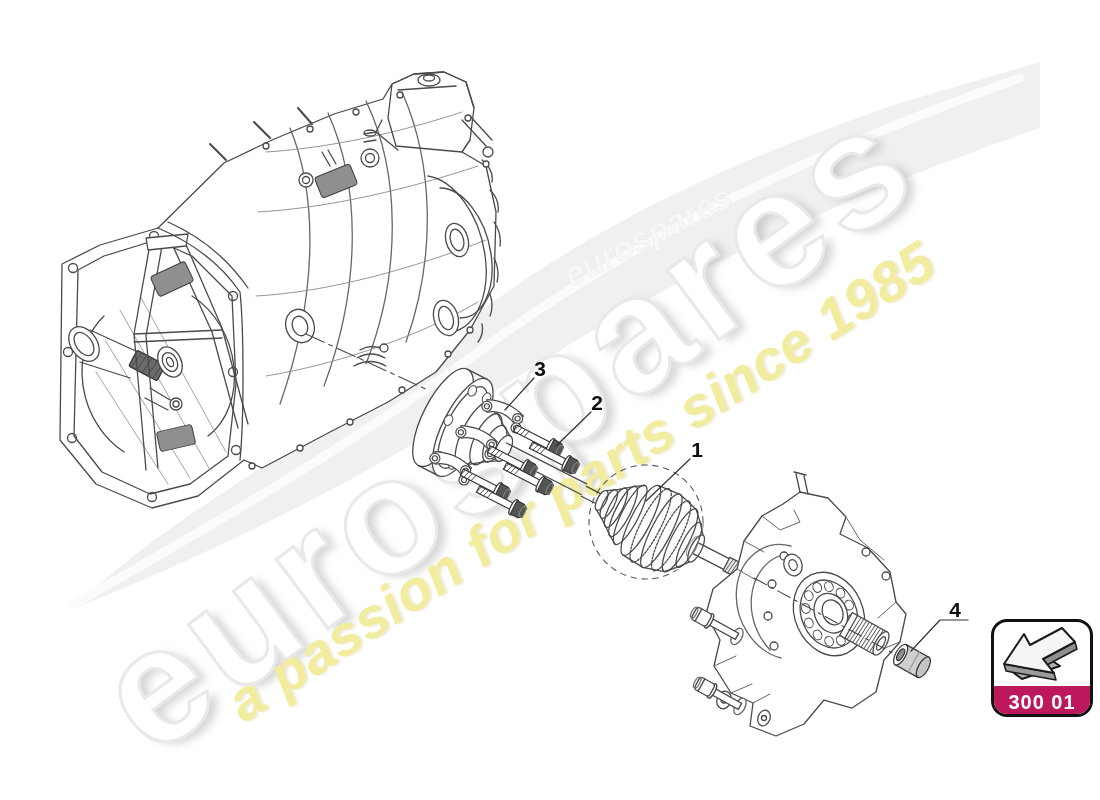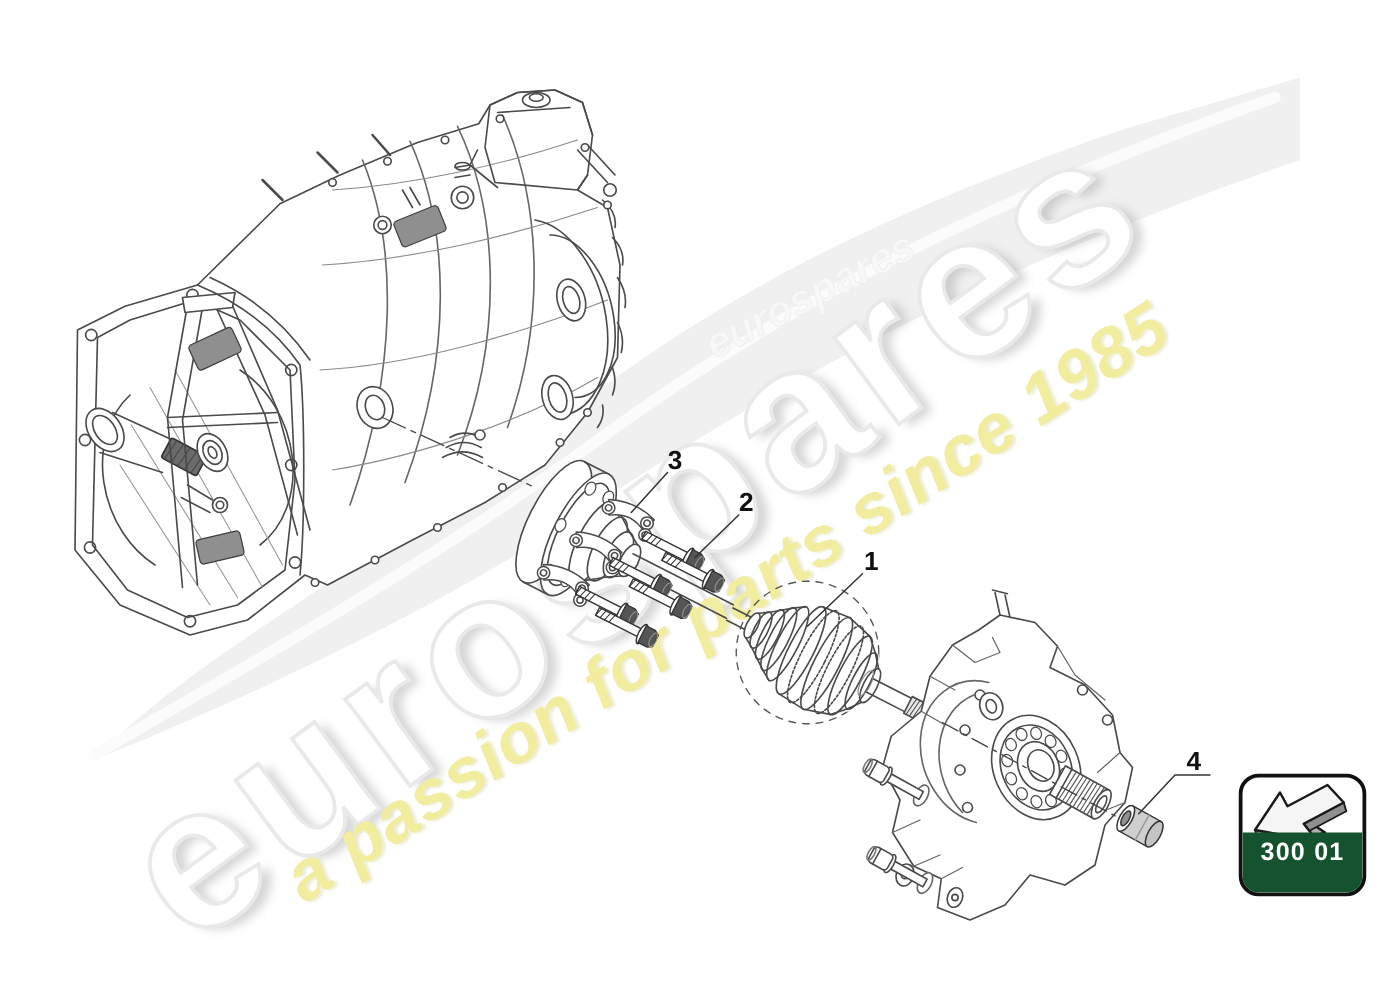--- a/index.html
+++ b/index.html
@@ -12,21 +12,21 @@
     -webkit-text-stroke:3px #e9e9e9;text-shadow:6px 7px 8px rgba(165,165,165,0.45);}
   .wm-tagline{position:absolute;left:218px;top:684px;transform-origin:0 0;transform:rotate(-33deg);
     font-weight:bold;font-style:italic;font-size:56px;letter-spacing:1px;line-height:1;color:#f1ec9e;
     white-space:nowrap;text-shadow:2px 2px 2px rgba(205,200,135,0.35);}
   
   .co{position:absolute;transform:translate(-50%,-50%);font-weight:bold;font-size:21px;color:#111;
       cursor:pointer;user-select:none;}
   
   .section-box{position:absolute;left:991px;top:619px;width:102px;height:98px;background:#fff;
     border:3px solid #111;border-radius:16px;overflow:hidden;box-sizing:border-box;cursor:pointer;}
-  .section-bar{position:absolute;left:0;right:0;bottom:0;height:48px;background:#14532d;color:#fff;
+  .section-bar{position:absolute;left:0;right:0;bottom:0;height:28px;background:#be185d;color:#fff;
     font-weight:bold;font-size:20px;text-align:center;line-height:32px;letter-spacing:1px;}
   .section-art{position:absolute;left:0;top:0;}
 </style>
 </head>
 <body>
 
 <div class="stage">
 
   <svg class="layer" width="1100" height="800">
     <path d="M75,608 C160,520 300,452 430,350 C560,245 690,175 900,103 L1040,62

